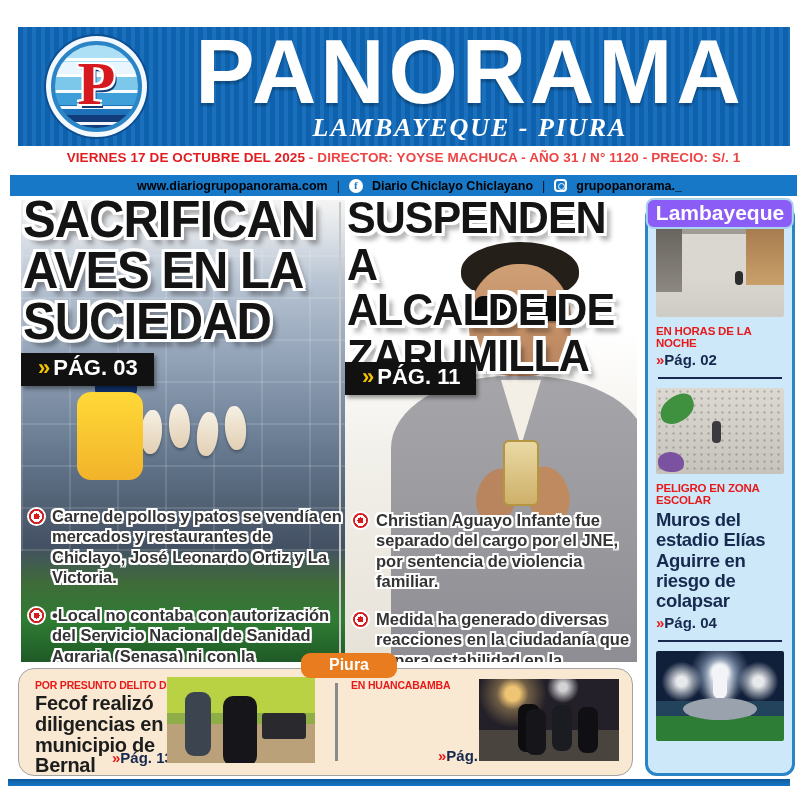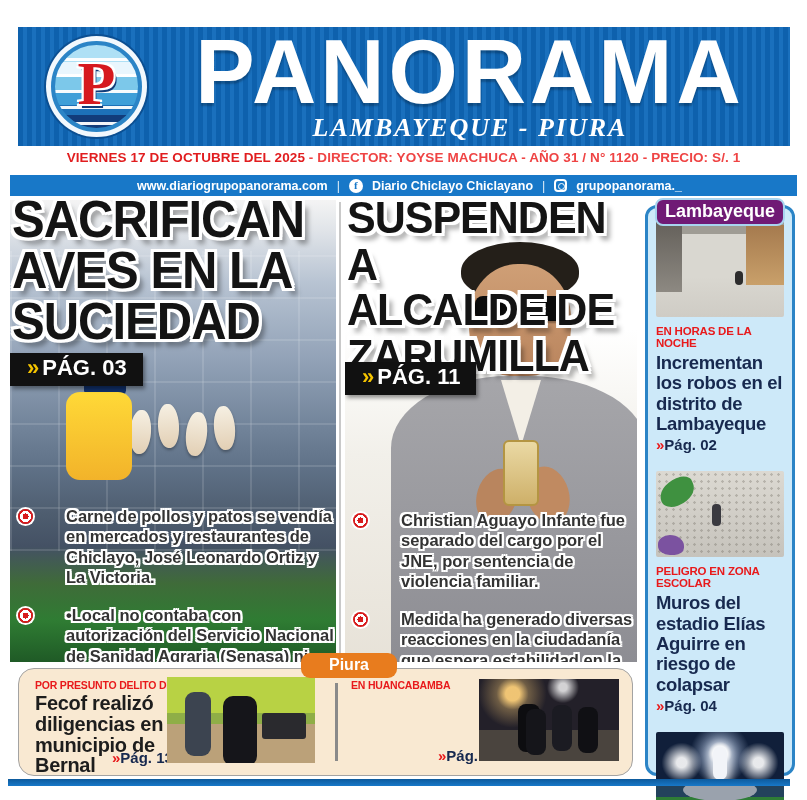--- a/index.html
+++ b/index.html
@@ -26,34 +26,34 @@
     text-shadow:0 3px 2px rgba(0,0,0,.25); }
   .m-sub { position:absolute; bottom:3px; left:0; right:0; font-family:"Liberation Serif", serif;
     font-style:italic; font-weight:700; font-size:26px; color:#fff; letter-spacing:2px; }
 
   .dateline { position:absolute; left:0; top:150px; width:100%; text-align:center;
     font-weight:700; font-size:13.5px; letter-spacing:.1px; }
   .date-red { color:#e11d1f; }
   .date-info { color:#ef4444; }
 
   .socialbar { position:absolute; left:10px; top:175px; width:787px; height:21px; background:#1878c8;
-    color:#ffffff; display:flex; align-items:center; justify-content:center; gap:9px;
+    color:#000000; display:flex; align-items:center; justify-content:center; gap:9px;
     font-weight:700; font-size:12.5px;padding-left:12px; }
   .sep { opacity:.85; font-weight:400; }
   .fb-icon { width:14px; height:14px; border-radius:50%; background:#fff; display:inline-flex;
     align-items:center; justify-content:center; }
   .fb-icon::after { content:"f"; color:#1878c8; font-family:"Liberation Serif", serif;
     font-weight:700; font-size:11px; line-height:1; }
   .ig-icon { width:13px; height:13px; border:2px solid #fff; border-radius:4px; position:relative; }
   .ig-icon::after { content:""; position:absolute; left:2px; top:2px; width:5px; height:5px;
     border:1.5px solid #fff; border-radius:50%; }
 
   
   .col { position:absolute; top:200px; height:462px; overflow:hidden; }
-  .col-left { left:10px;  width:326px; }
+  .col-left { left:21px;  width:326px; }
   .col-mid  { left:345px; width:292px; }
   .vdivider { position:absolute; left:339px; top:202px; width:2px; height:456px; background:#c9c9c9; }
 
   .photo { position:absolute; inset:0; }
   .photo-left { background:linear-gradient(180deg,#f4f4f4 0,#dfe3e8 7%,#b7c3d2 18%,#93a3b8 34%,
       #74869c 48%,#5f7187 58%,#4e5d6f 68%,#445164 75%,#3f6b39 83%,#2f7c33 91%,#1f5a26 100%); }
   .photo-left::before { content:""; position:absolute; left:0; right:0; top:11%; bottom:24%; opacity:.5;
     background:repeating-linear-gradient(90deg, rgba(255,255,255,.25) 0 2px, transparent 2px 48px),
                repeating-linear-gradient(0deg,  rgba(255,255,255,.25) 0 2px, transparent 2px 42px); }
   .chicken { position:absolute; width:21px; height:44px; border-radius:50%/55%;
@@ -96,27 +96,27 @@
 
   .bullets { position:absolute; left:8px; right:2px; z-index:6; list-style:none;
     display:flex; flex-direction:column; gap:17px; }
   .bullets-left { top:306px; }
   .bullets-mid  { top:310px; }
   .bullet { display:flex; gap:8px; font-size:16.5px; font-weight:700; color:#333; line-height:1.24; }
   .bullet .dot { flex:0 0 15px; width:15px; height:15px; margin-top:3px; border-radius:50%;
     background:radial-gradient(circle at 50% 50%, #d81a1c 0 3px, #fff 3px 5.5px, #d81a1c 5.5px 100%);
     box-shadow:0 0 0 2px #fff; }
   .bullet .txt { text-shadow:-2px -2px 0 #fff,2px -2px 0 #fff,-2px 2px 0 #fff,2px 2px 0 #fff,
-      0 2px 0 #fff,0 -2px 0 #fff,2px 0 0 #fff,-2px 0 0 #fff;margin-left:25px; }
+      0 2px 0 #fff,0 -2px 0 #fff,2px 0 0 #fff,-2px 0 0 #fff; }
 
   
   .sidebar { position:absolute; left:645px; top:205px; width:150px; height:571px;
     background:#cde9f9; border:3px solid #2b84c6; border-radius:12px; }
   .sidebar-tab { position:absolute; left:50%; transform:translateX(-50%); top:-10px; z-index:7;
-    background:#701a75; border:2px solid #a8d4ef; color:#fff; font-weight:700; font-size:18px;
+    background:#8b5cf6; border:2px solid #a8d4ef; color:#fff; font-weight:700; font-size:21px;
     padding:1px 8px 2px; border-radius:8px; white-space:nowrap; }
   .sb-inner { position:absolute; left:8px; right:8px; top:13px; bottom:8px;
     display:flex; flex-direction:column; }
   .sb-photo { width:100%; border-radius:2px; position:relative; overflow:hidden; }
   .ph-street { height:96px;
     background:linear-gradient(180deg,#9f9c94 0 14%,#d9d7d0 14% 58%,#cfccc5 100%); }
   .ph-street::before { content:""; position:absolute; right:0; top:4px; width:30%; height:62%;
     background:linear-gradient(180deg,#a57a4e,#c9a06a); }
   .ph-street::after { content:""; position:absolute; left:0; top:0; width:20%; height:74%;
     background:linear-gradient(180deg,#64605a,#8d8982); }
@@ -278,21 +278,20 @@
 
   <aside class="sidebar">
     <div class="sidebar-tab">Lambayeque</div>
     <div class="sb-inner">
 
       <div class="sb-item">
         <div class="sb-photo ph-street">
             <span class="fig"></span>
           </div>
         <div class="sb-kicker">EN HORAS DE LA NOCHE</div>
-        <div class="sb-headline">Incrementan los robos en el distrito de Lambayeque</div>
         <div class="sb-page"><span class="marker">»</span><span>Pág. 02</span></div>
       </div>
 
       <div class="sb-div"></div>
 
       <div class="sb-item">
         <div class="sb-photo ph-wall">
             <span class="fig"></span>
           </div>
         <div class="sb-kicker">PELIGRO EN ZONA ESCOLAR</div>

